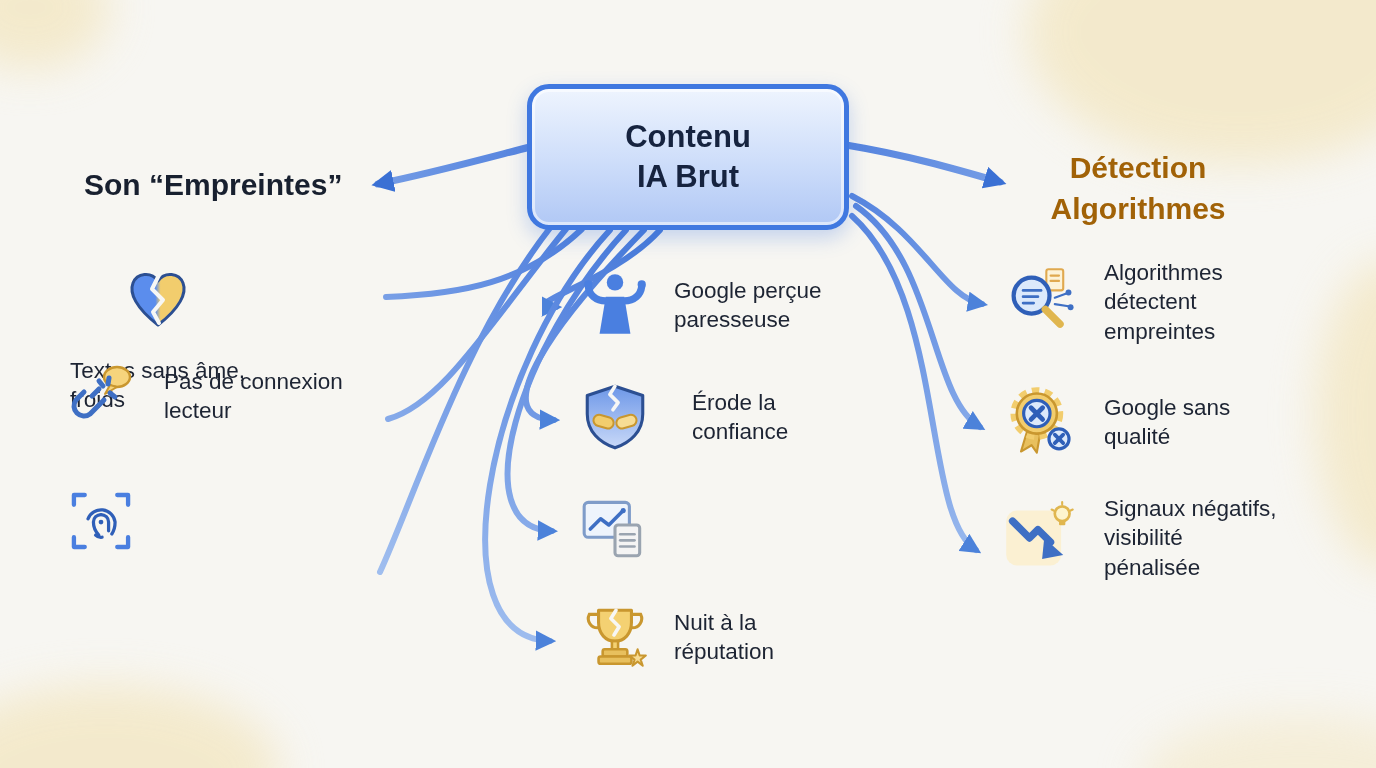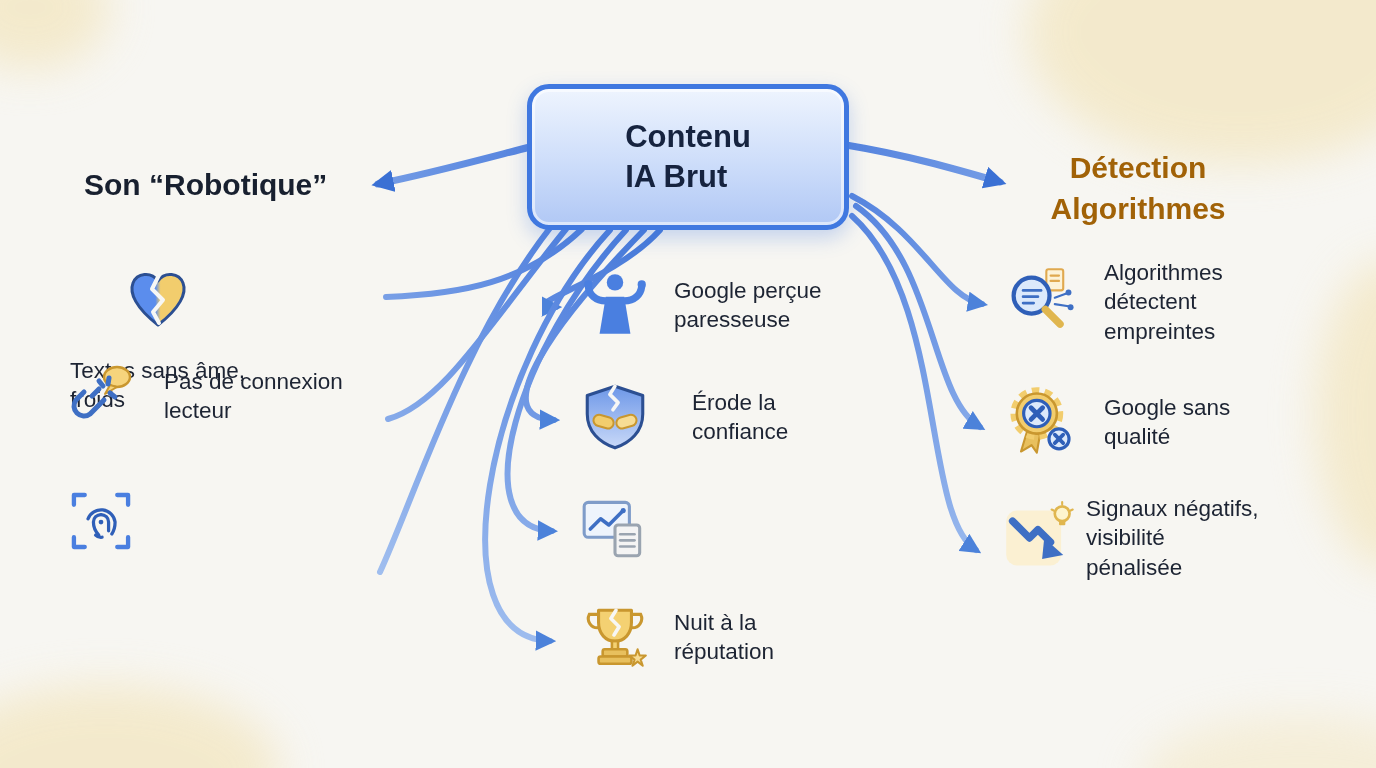--- a/index.html
+++ b/index.html
@@ -14,21 +14,21 @@
   .blob.bl { left:-70px; top:685px; width:350px; height:170px; }
   .blob.br { left:1140px; top:715px; width:320px; height:130px; opacity:.55; }
 
   svg.arrows { position:absolute; left:0; top:0; width:1376px; height:768px; pointer-events:none; }
 
   .center-box { position:absolute; left:527px; top:84px; width:322px; height:146px;
     border:5px solid #4078e0; border-radius:22px;
     background:linear-gradient(180deg,#eef4fe 0%, #cdddfa 55%, #b1c8f5 100%);
     box-shadow:0 8px 20px rgba(64,120,224,.28), inset 0 0 0 3px rgba(255,255,255,.55);
     display:flex; align-items:center; justify-content:center; }
-  .center-title { font-size:31px; font-weight:800; color:#16233f; line-height:1.3; }
+  .center-title { text-align:center; font-size:31px; font-weight:800; color:#16233f; line-height:1.3; }
   .center-title span { display:block; }
 
   .left-header { position:absolute; left:84px; top:168px; font-size:30px; font-weight:800; color:#18202f; }
   .right-header { position:absolute; left:1000px; top:148px; width:276px; text-align:center;
     font-size:30px; font-weight:800; color:#a16207; line-height:1.35; }
   .right-header span { display:block; }
 
   .item { position:absolute; display:flex; align-items:center; gap:22px; }
   .item .icon { flex:0 0 auto; }
   .item-text { white-space:pre-line; font-size:22.5px; line-height:1.3; color:#1d2433; }
@@ -38,21 +38,21 @@
   .li-2 { left:70px;  top:360px; }
   .li-3 { left:62px;  top:482px; }
   
   .mi-1 { left:578px; top:268px; }
   .mi-2 { left:578px; top:380px;gap:40px; }
   .mi-3 { left:578px; top:490px; }
   .mi-4 { left:578px; top:600px; }
   
   .ri-1 { left:1002px; top:258px; gap:26px; }
   .ri-2 { left:1002px; top:384px; gap:26px; }
-  .ri-3 { left:1002px; top:494px; gap:8px; }
+  .ri-3 { left:1002px; top:494px; gap:26px; }
 </style>
 </head>
 <body>
 
 <div class="canvas">
 
   <div class="blob tl"></div>
   <div class="blob tr"></div>
   <div class="blob rm"></div>
   <div class="blob bl"></div>
@@ -91,21 +91,21 @@
     </g>
   </svg>
 
   <div class="center-box">
     <div class="center-title">
       <span>Contenu</span>
       <span>IA Brut</span>
     </div>
   </div>
 
-  <h2 class="left-header">Son “Robotique”</h2>
+  <h2 class="left-header">Son “Empreintes”</h2>
 
   <div class="right-header">
     <span>Détection</span>
     <span>Algorithmes</span>
   </div>
 
   <div class="item li-1">
     <svg class="icon" width="72" height="72" viewBox="0 0 72 72">
       <defs>
         <linearGradient id="heartGrad" x1="0" y1="0" x2="1" y2="0">

